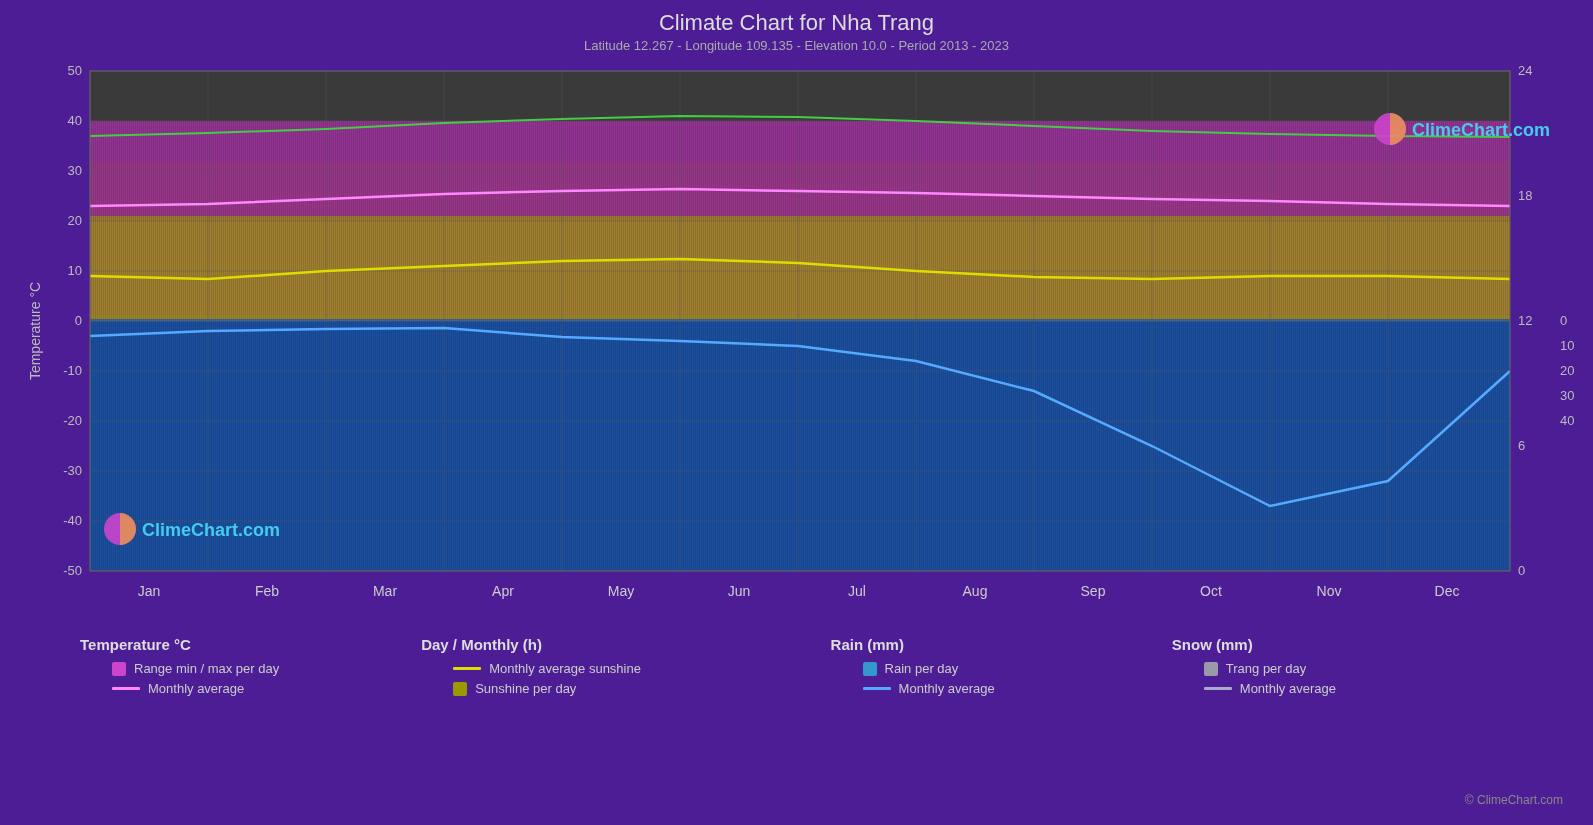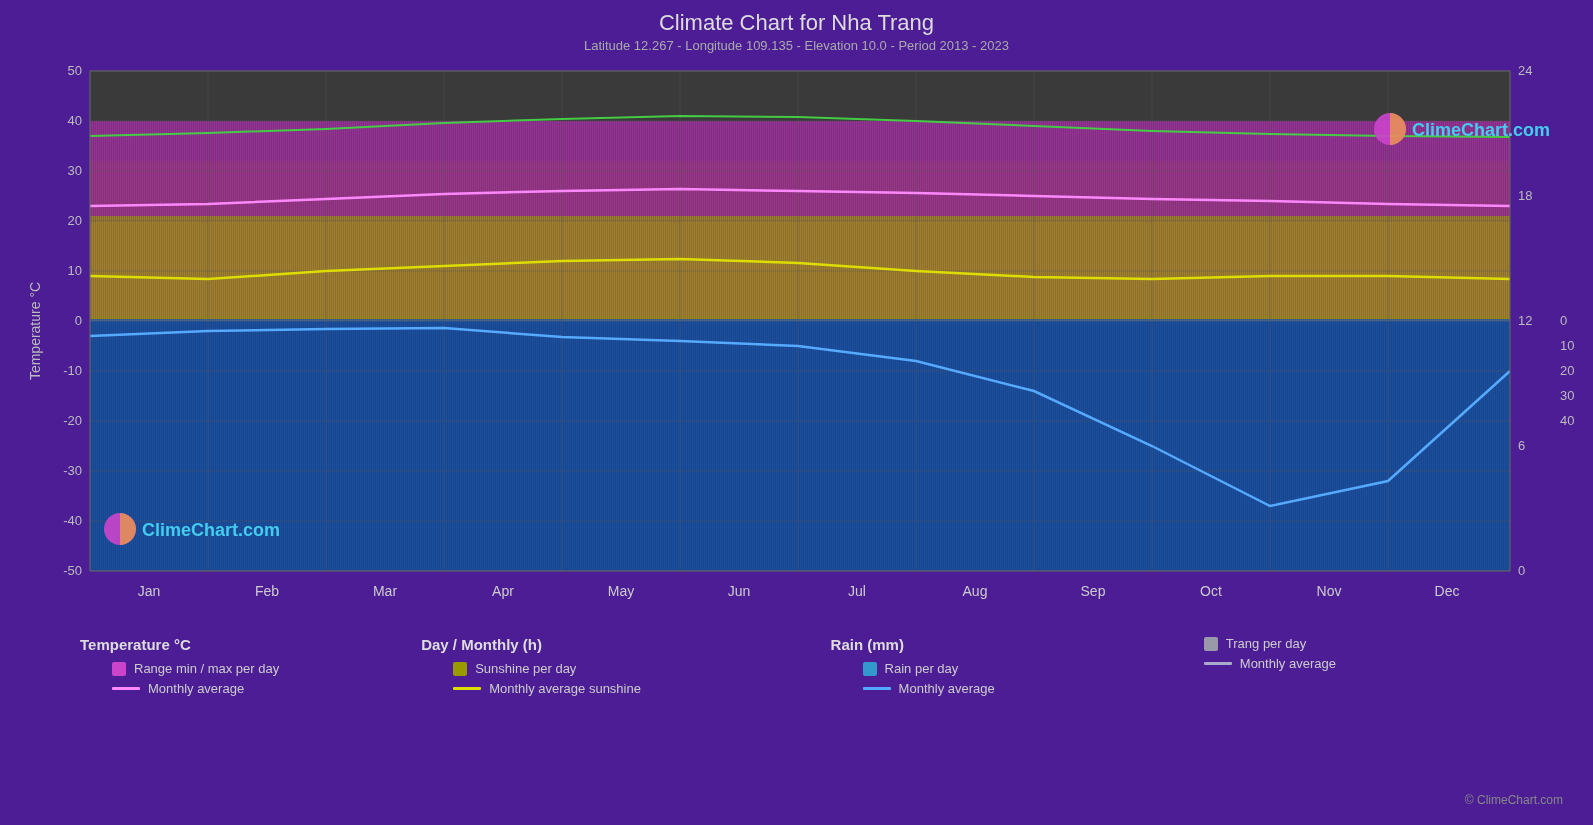--- a/index.html
+++ b/index.html
@@ -254,42 +254,43 @@
       </div>
       <div class="legend-item">
         <div class="legend-swatch-line" style="background:#ff88ff;"></div>
         <span>Monthly average</span>
       </div>
     </div>
 
     <div class="legend-section" style="flex:1.2; min-width:260px;">
       <div class="legend-title">Day / Monthly (h)</div>
       <div class="legend-item">
+        <div class="legend-swatch-line" style="background:#dddd00;"></div>
+        <span>Monthly average sunshine</span>
+      </div>
+      <div class="legend-item">
         <div class="legend-swatch-rect" style="background:#999900;"></div>
         <span>Sunshine per day</span>
       </div>
-      <div class="legend-item">
-        <div class="legend-swatch-line" style="background:#dddd00;"></div>
-        <span>Monthly average sunshine</span>
-      </div>
     </div>
 
     <div class="legend-section" style="flex:1; min-width:220px;">
       <div class="legend-title">Rain (mm)</div>
       <div class="legend-item">
         <div class="legend-swatch-rect" style="background:#3399cc;"></div>
         <span>Rain per day</span>
       </div>
       <div class="legend-item">
         <div class="legend-swatch-line" style="background:#55aaff;"></div>
         <span>Monthly average</span>
       </div>
     </div>
 
     <div class="legend-section" style="flex:1; min-width:220px;">
+      <div class="legend-title">Snow (mm)</div>
       <div class="legend-item">
         <div class="legend-swatch-rect" style="background:#9999aa;"></div>
         <span>Trang per day</span>
       </div>
       <div class="legend-item">
         <div class="legend-swatch-line" style="background:#aaaacc;"></div>
         <span>Monthly average</span>
       </div>
     </div>
 

